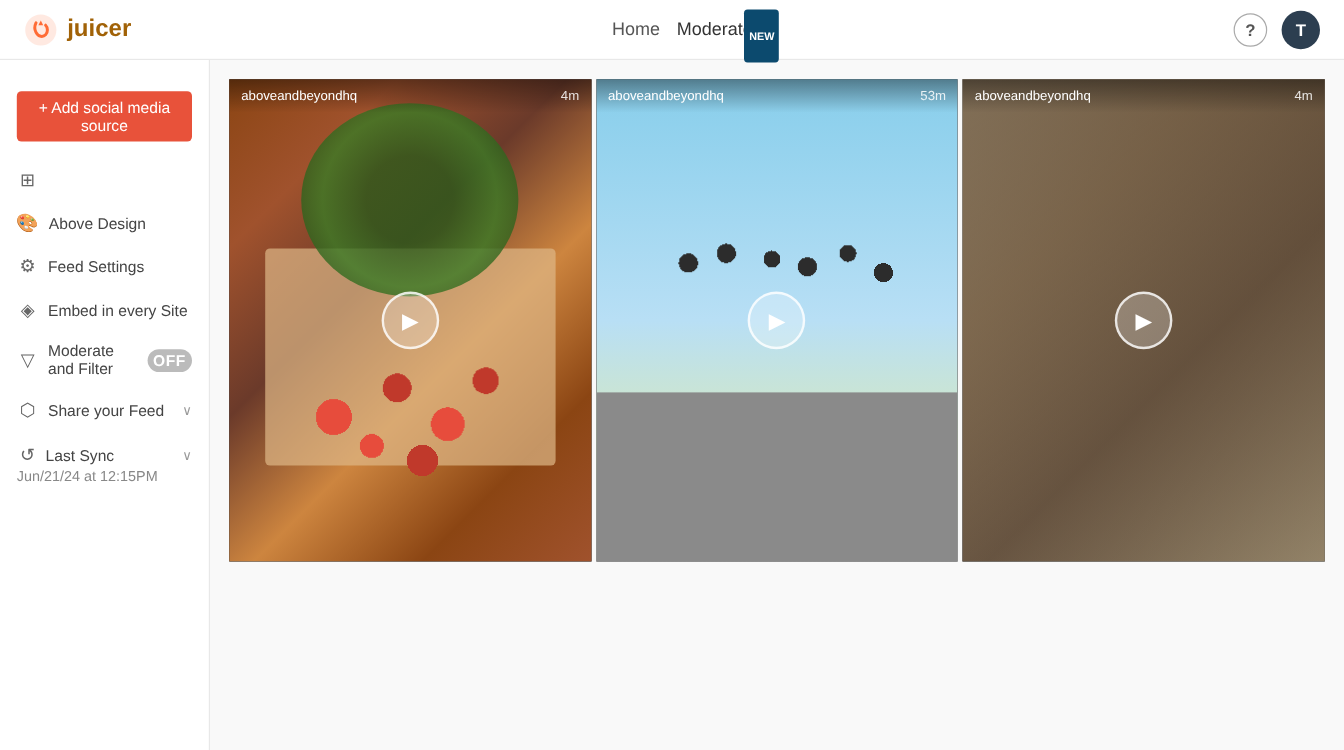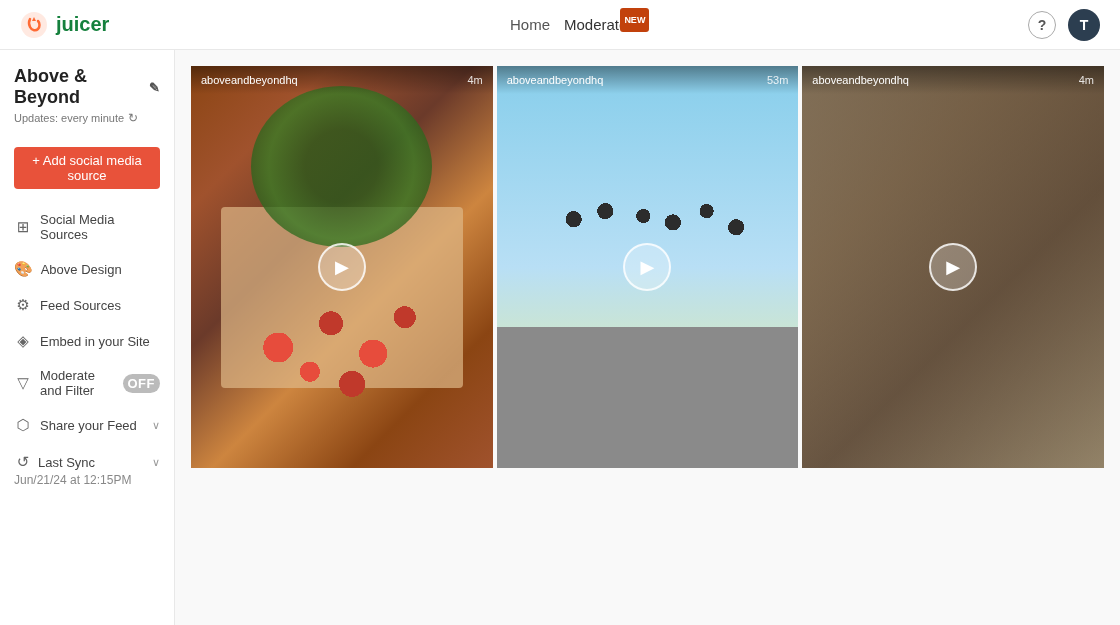--- a/index.html
+++ b/index.html
@@ -17,45 +17,45 @@
       top: 0; left: 0; right: 0;
       background: #fff;
       z-index: 100;
     }
     .logo {
       display: flex;
       align-items: center;
       gap: 8px;
       font-size: 20px;
       font-weight: 600;
-      color: #15803d;
+      color: #a16207;
     }
     .logo-icon {
       width: 28px;
       height: 28px;
     }
     .nav-center {
       display: flex;
       align-items: center;
       gap: 14px;
     }
     .nav-item {
       font-size: 15px;
       color: #555;
       cursor: pointer;
       text-decoration: none;
       position: relative;
     }
     .nav-item.active { color: #333; font-weight: 500; }
     .nav-badge {
-      background: #c2410c;
+      background: #0c4a6e;
       color: #fff;
       font-size: 9px;
       font-weight: 700;
-      padding: 7px 4px;
+      padding: 17px 4px;
       border-radius: 3px;
       position: absolute;
       top: -8px;
       right: -22px;
       text-transform: uppercase;
     }
     .header-actions {
       display: flex;
       align-items: center;
       gap: 12px;
@@ -335,53 +335,42 @@
 
   <div class="header-actions">
     <div class="help-btn">?</div>
     <div class="avatar">T</div>
   </div>
 </header>
 
 <div class="layout">
 
   <aside class="sidebar">
-    <div class="sidebar-header">
-      <div class="feed-name">
-        <span>Above &amp; Beyond</span>
-        <span class="edit-icon">✎</span>
-      </div>
-      <div class="updates-label">
-        <span>Updates: every minute</span>
-        <span style="font-size:12px;">↻</span>
-      </div>
-    </div>
 
     <button class="add-source-btn">+ Add social media source</button>
 
     <nav class="sidebar-nav">
 
       <div class="sidebar-item">
         <span class="icon">⊞</span>
-        <span class="sidebar-item-label">Social Media Sources</span>
       </div>
 
       <div class="sidebar-item">
         <span class="icon">🎨</span>
         <span class="sidebar-item-label">Above Design</span>
       </div>
 
       <div class="sidebar-item">
         <span class="icon">⚙</span>
-        <span class="sidebar-item-label">Feed Sources</span>
+        <span class="sidebar-item-label">Feed Settings</span>
       </div>
 
       <div class="sidebar-item">
         <span class="icon">◈</span>
-        <span class="sidebar-item-label">Embed in your Site</span>
+        <span class="sidebar-item-label">Embed in every Site</span>
       </div>
 
       <div class="sidebar-item">
         <span class="icon">▽</span>
         <span class="sidebar-item-label">Moderate and Filter</span>
         <span class="toggle-pill off">OFF</span>
       </div>
 
       <div class="sidebar-item">
         <span class="icon">⬡</span>

